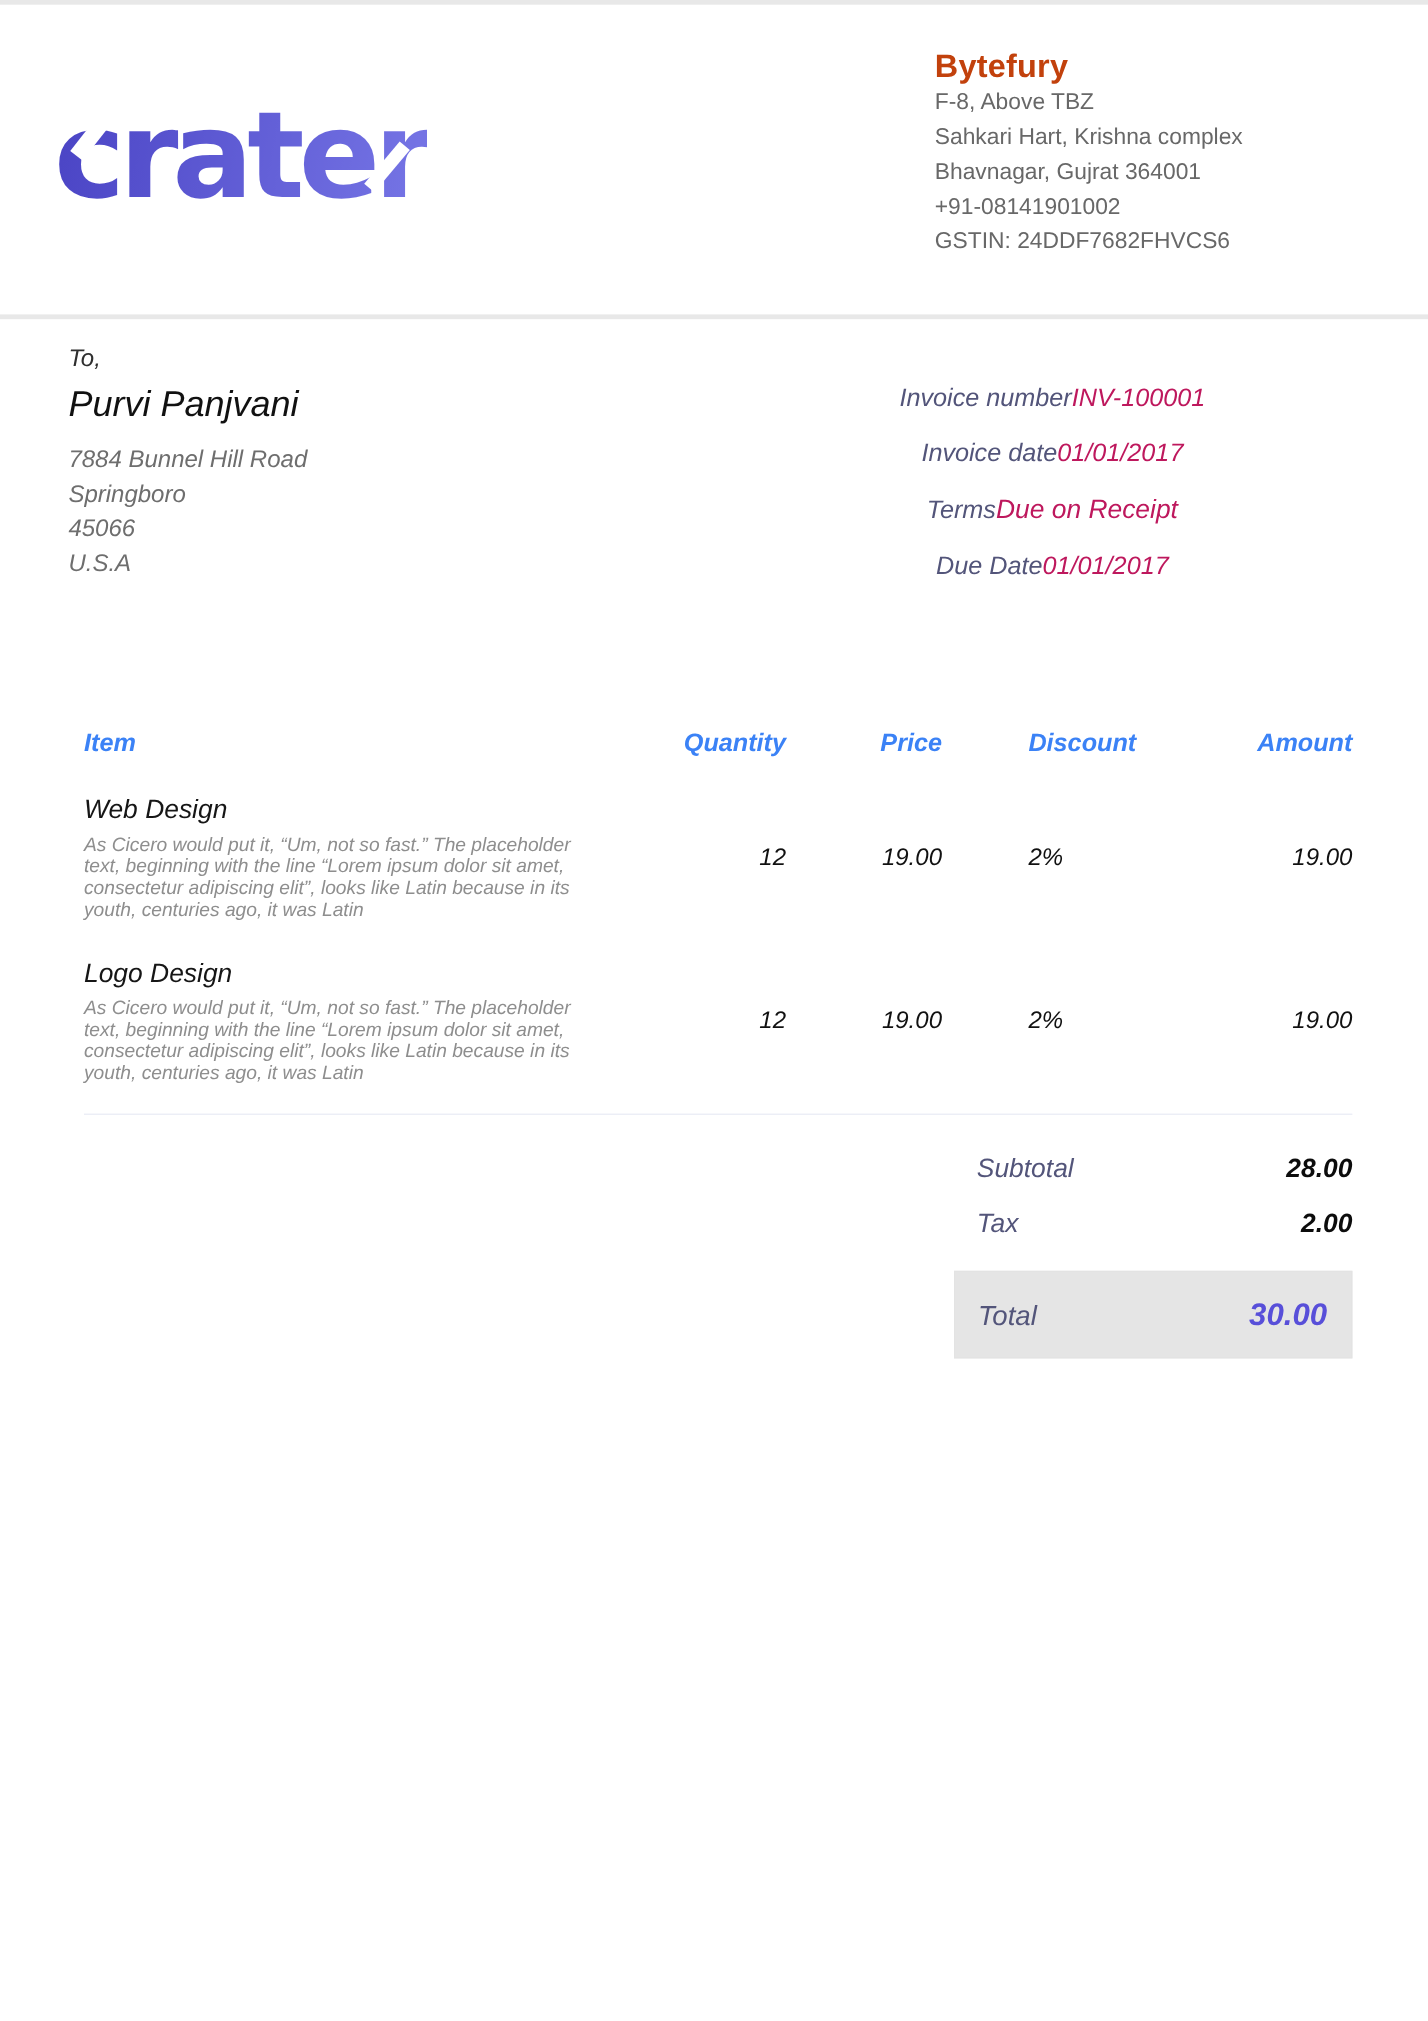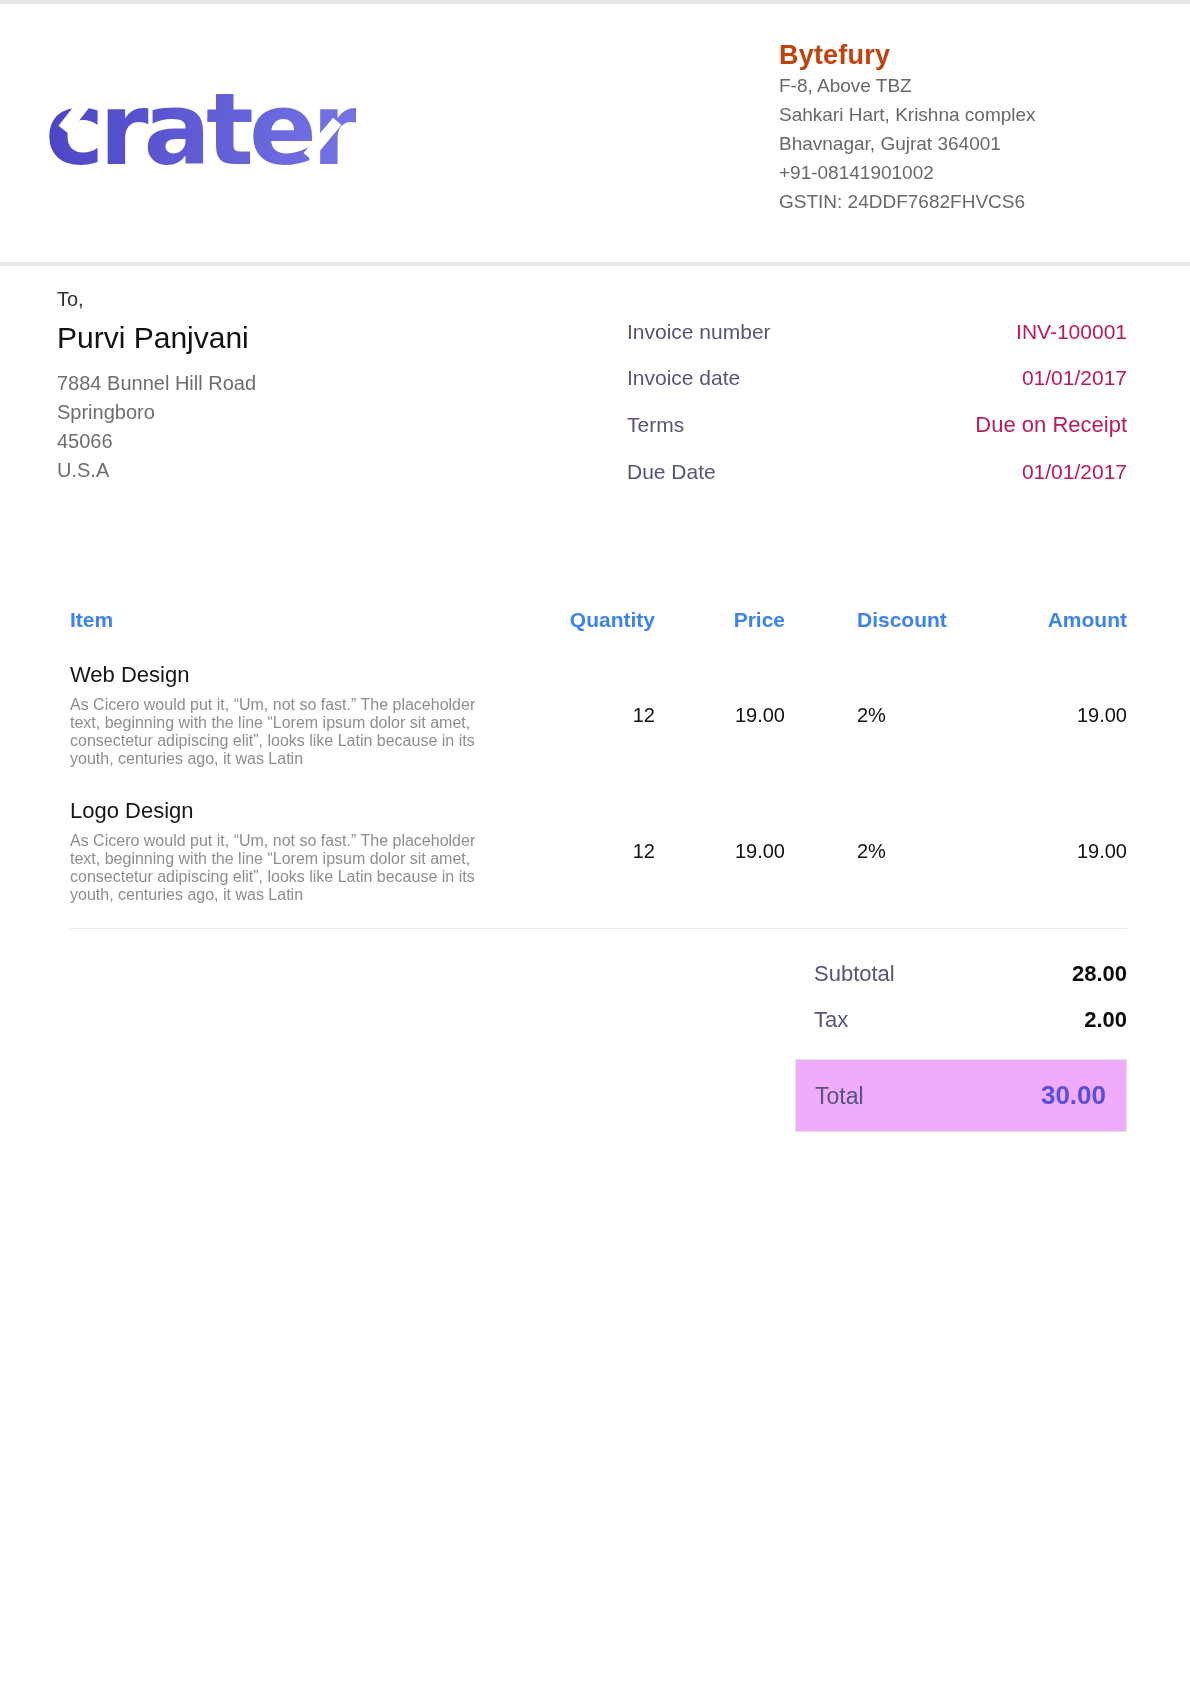--- a/index.html
+++ b/index.html
@@ -67,20 +67,21 @@
     line-height: 29px;
     font-weight: 400;
   }
   .header-divider {
     height: 4px;
     background: #e8e8e8;
   }
   
   .content {
     padding: 0 63px 0 57px;
+    font-style: italic;
   }
   .billing-section {
     display: flex;
     justify-content: space-between;
     margin-top: 22px;
   }
   .to-label {
     font-size: 20px;
     color: #2f2f2f;
     margin-bottom: 10px;
@@ -95,21 +96,21 @@
     font-size: 20px;
     color: #6e6e6e;
     line-height: 29px;
   }
   .invoice-meta {
     width: 500px;
     margin-top: 32px;
   }
   .meta-row {
     display: flex;
-    justify-content: space-between;
+    justify-content: center;
     align-items: baseline;
     margin-bottom: 22px;
   }
   .meta-label {
     font-size: 21px;
     color: #53557a;
   }
   .meta-value {
     font-size: 21px;
     color: #be185d;
@@ -175,21 +176,21 @@
     font-size: 22px;
     color: #53557a;
   }
   .totals-value {
     font-size: 22px;
     font-weight: 600;
     color: #0c0c0c;
   }
   .total-box {
     border: 1px solid #e3e3e3;
-    background: #f0abfc;
+    background: #e5e5e5;
     display: flex;
     justify-content: space-between;
     align-items: baseline;
     padding: 20px 20px 20px 19px;
     margin-top: 26px;
   }
   .total-box .totals-label { font-size: 23px; }
   .grand-total {
     font-size: 26px;
     font-weight: 700;

